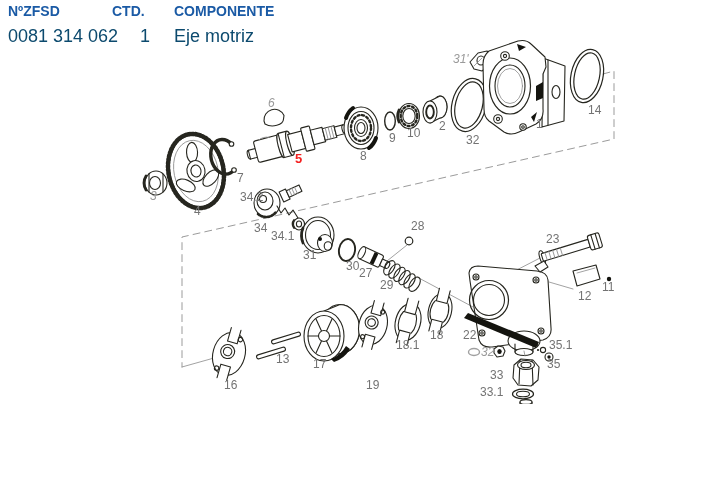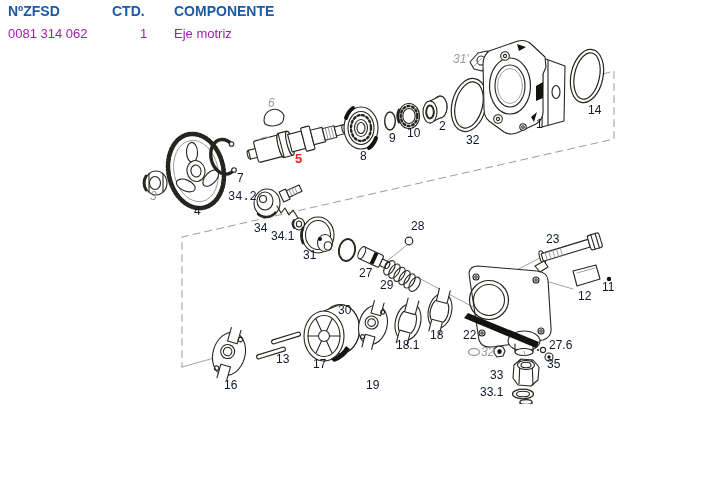--- a/index.html
+++ b/index.html
@@ -1,20 +1,20 @@
 <!DOCTYPE html>
 <html><head>
 <meta charset="utf-8">
 <style>
   html,body{margin:0;padding:0;background:#fff;}
   .page{position:relative;width:720px;height:404px;background:#fff;overflow:hidden;
         font-family:"Liberation Sans",sans-serif;}
   .hdr-cell{position:absolute;font-weight:bold;font-size:14px;color:#1a5aa5;white-space:nowrap;}
-  .row-cell{position:absolute;font-size:13px;color:#a21caf;white-space:nowrap;}
-  .callout{position:absolute;font-size:12px;color:#0f172a;white-space:nowrap;line-height:1;}
+  .row-cell{position:absolute;font-size:18px;color:#0c4a6e;white-space:nowrap;}
+  .callout{position:absolute;font-size:12px;color:#737373;white-space:nowrap;line-height:1;}
   .callout.muted{color:#9a9a9a;font-style:italic;}
   .callout.highlight{color:#f42020;font-weight:bold;font-size:13px;}
   #diagram{position:absolute;left:0;top:0;}
   #diagram *{stroke:#26261f;stroke-width:1.1;fill:none;stroke-linecap:round;stroke-linejoin:round;}
   #diagram .wh{fill:#ffffff;}
   #diagram .bk{fill:#14140f;stroke:none;}
   #diagram .thin{stroke-width:0.8;stroke:#8a8a8a;}
   #diagram .dash{stroke:#9b9b9b;stroke-width:1;stroke-dasharray:7 5;}
   #diagram .gy{stroke:#a0a0a0;}
   #diagram .teeth{stroke-width:4.5;stroke-dasharray:1.8 1.7;}
@@ -330,48 +330,48 @@
       <ellipse class="wh" cx="526" cy="445.5" rx="9.5" ry="3.2"></ellipse>
       <path class="thin" d="M521,417 v26 M531,417 v26"></path>
     </g>
 
   </svg>
 
   <div>
       <span class="callout muted" style="left: 150px; top: 190px;">3</span>
       <span class="callout" style="left: 194px; top: 205px;">4</span>
       <span class="callout" style="left: 237px; top: 172px;">7</span>
-      <span class="callout" style="left: 228px; top: 191px; font-family: Liberation Mono, monospace;">34.2</span>
+      <span class="callout" style="left: 240px; top: 191px;">34.2</span>
       <span class="callout muted" style="left: 268px; top: 97px;">6</span>
       <span class="callout highlight" style="left: 295px; top: 152px;">5</span>
       <span class="callout" style="left: 360px; top: 150px;">8</span>
       <span class="callout" style="left: 389px; top: 132px;">9</span>
       <span class="callout" style="left: 407px; top: 127px;">10</span>
       <span class="callout" style="left: 439px; top: 120px;">2</span>
       <span class="callout" style="left: 466px; top: 134px;">32</span>
       <span class="callout muted" style="left: 453px; top: 53px;">31'</span>
       <span class="callout" style="left: 536px; top: 118px;">1</span>
       <span class="callout" style="left: 588px; top: 104px;">14</span>
       <span class="callout" style="left: 254px; top: 222px;">34</span>
       <span class="callout" style="left: 271px; top: 230px;">34.1</span>
       <span class="callout" style="left: 303px; top: 249px;">31</span>
-      <span class="callout" style="left: 338px; top: 260px; margin-top: 44px;">30</span>
+      <span class="callout" style="left: 346px; top: 260px;">30</span>
       <span class="callout" style="left: 359px; top: 267px;">27</span>
       <span class="callout" style="left: 380px; top: 279px;">29</span>
       <span class="callout" style="left: 411px; top: 220px;">28</span>
       <span class="callout" style="left: 546px; top: 233px;">23</span>
       <span class="callout" style="left: 578px; top: 290px; text-align: right;">12</span>
       <span class="callout" style="left: 602px; top: 281px;">11</span>
       <span class="callout" style="left: 224px; top: 379px;">16</span>
       <span class="callout" style="left: 276px; top: 353px;">13</span>
       <span class="callout" style="left: 313px; top: 358px;">17</span>
       <span class="callout" style="left: 366px; top: 351px; margin-top: 28px;">19</span>
       <span class="callout" style="left: 396px; top: 339px;">18.1</span>
       <span class="callout" style="left: 430px; top: 329px;">18</span>
       <span class="callout" style="left: 463px; top: 329px;">22</span>
-      <span class="callout" style="left: 549px; top: 339px;">27.6</span>
+      <span class="callout" style="left: 549px; top: 339px;">35.1</span>
       <span class="callout" style="left: 547px; top: 358px;">35</span>
       <span class="callout muted" style="left: 481px; top: 346px;">32</span>
       <span class="callout" style="left: 490px; top: 369px;">33</span>
       <span class="callout" style="left: 480px; top: 386px;">33.1</span>
       <span class="callout" style="left: 490px; top: 414px;">33</span>
     </div>
 </div>
 
 </body></html>

